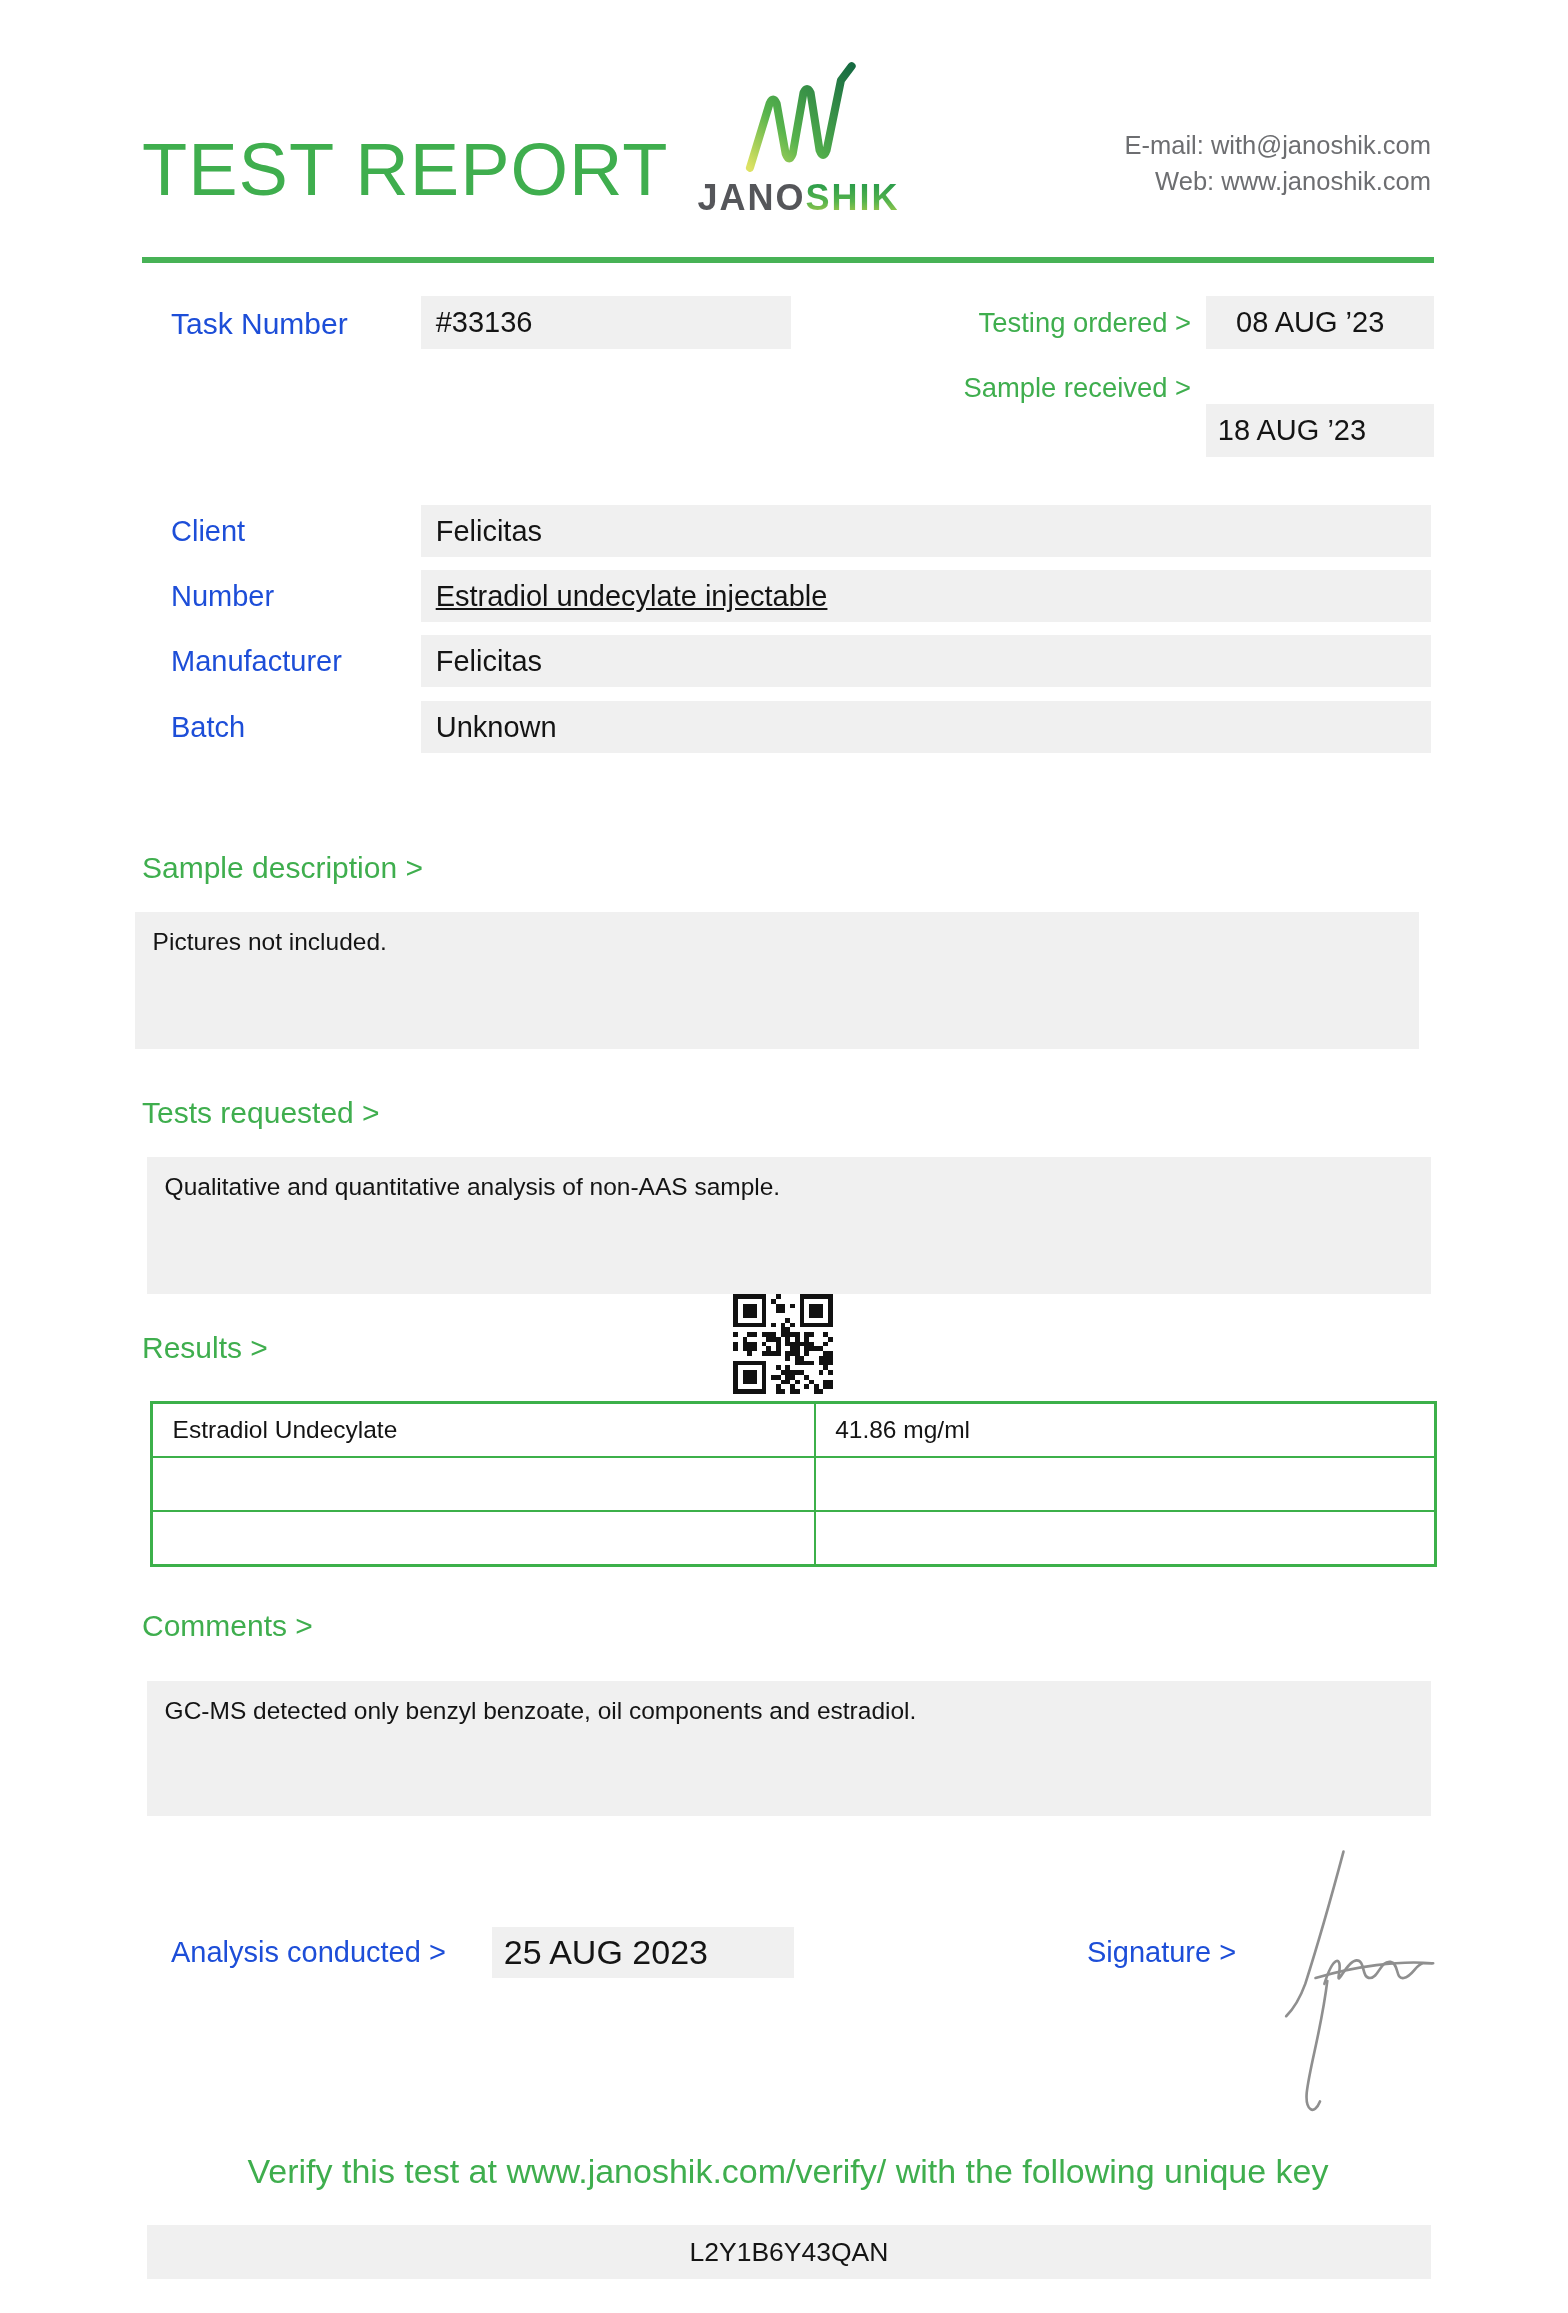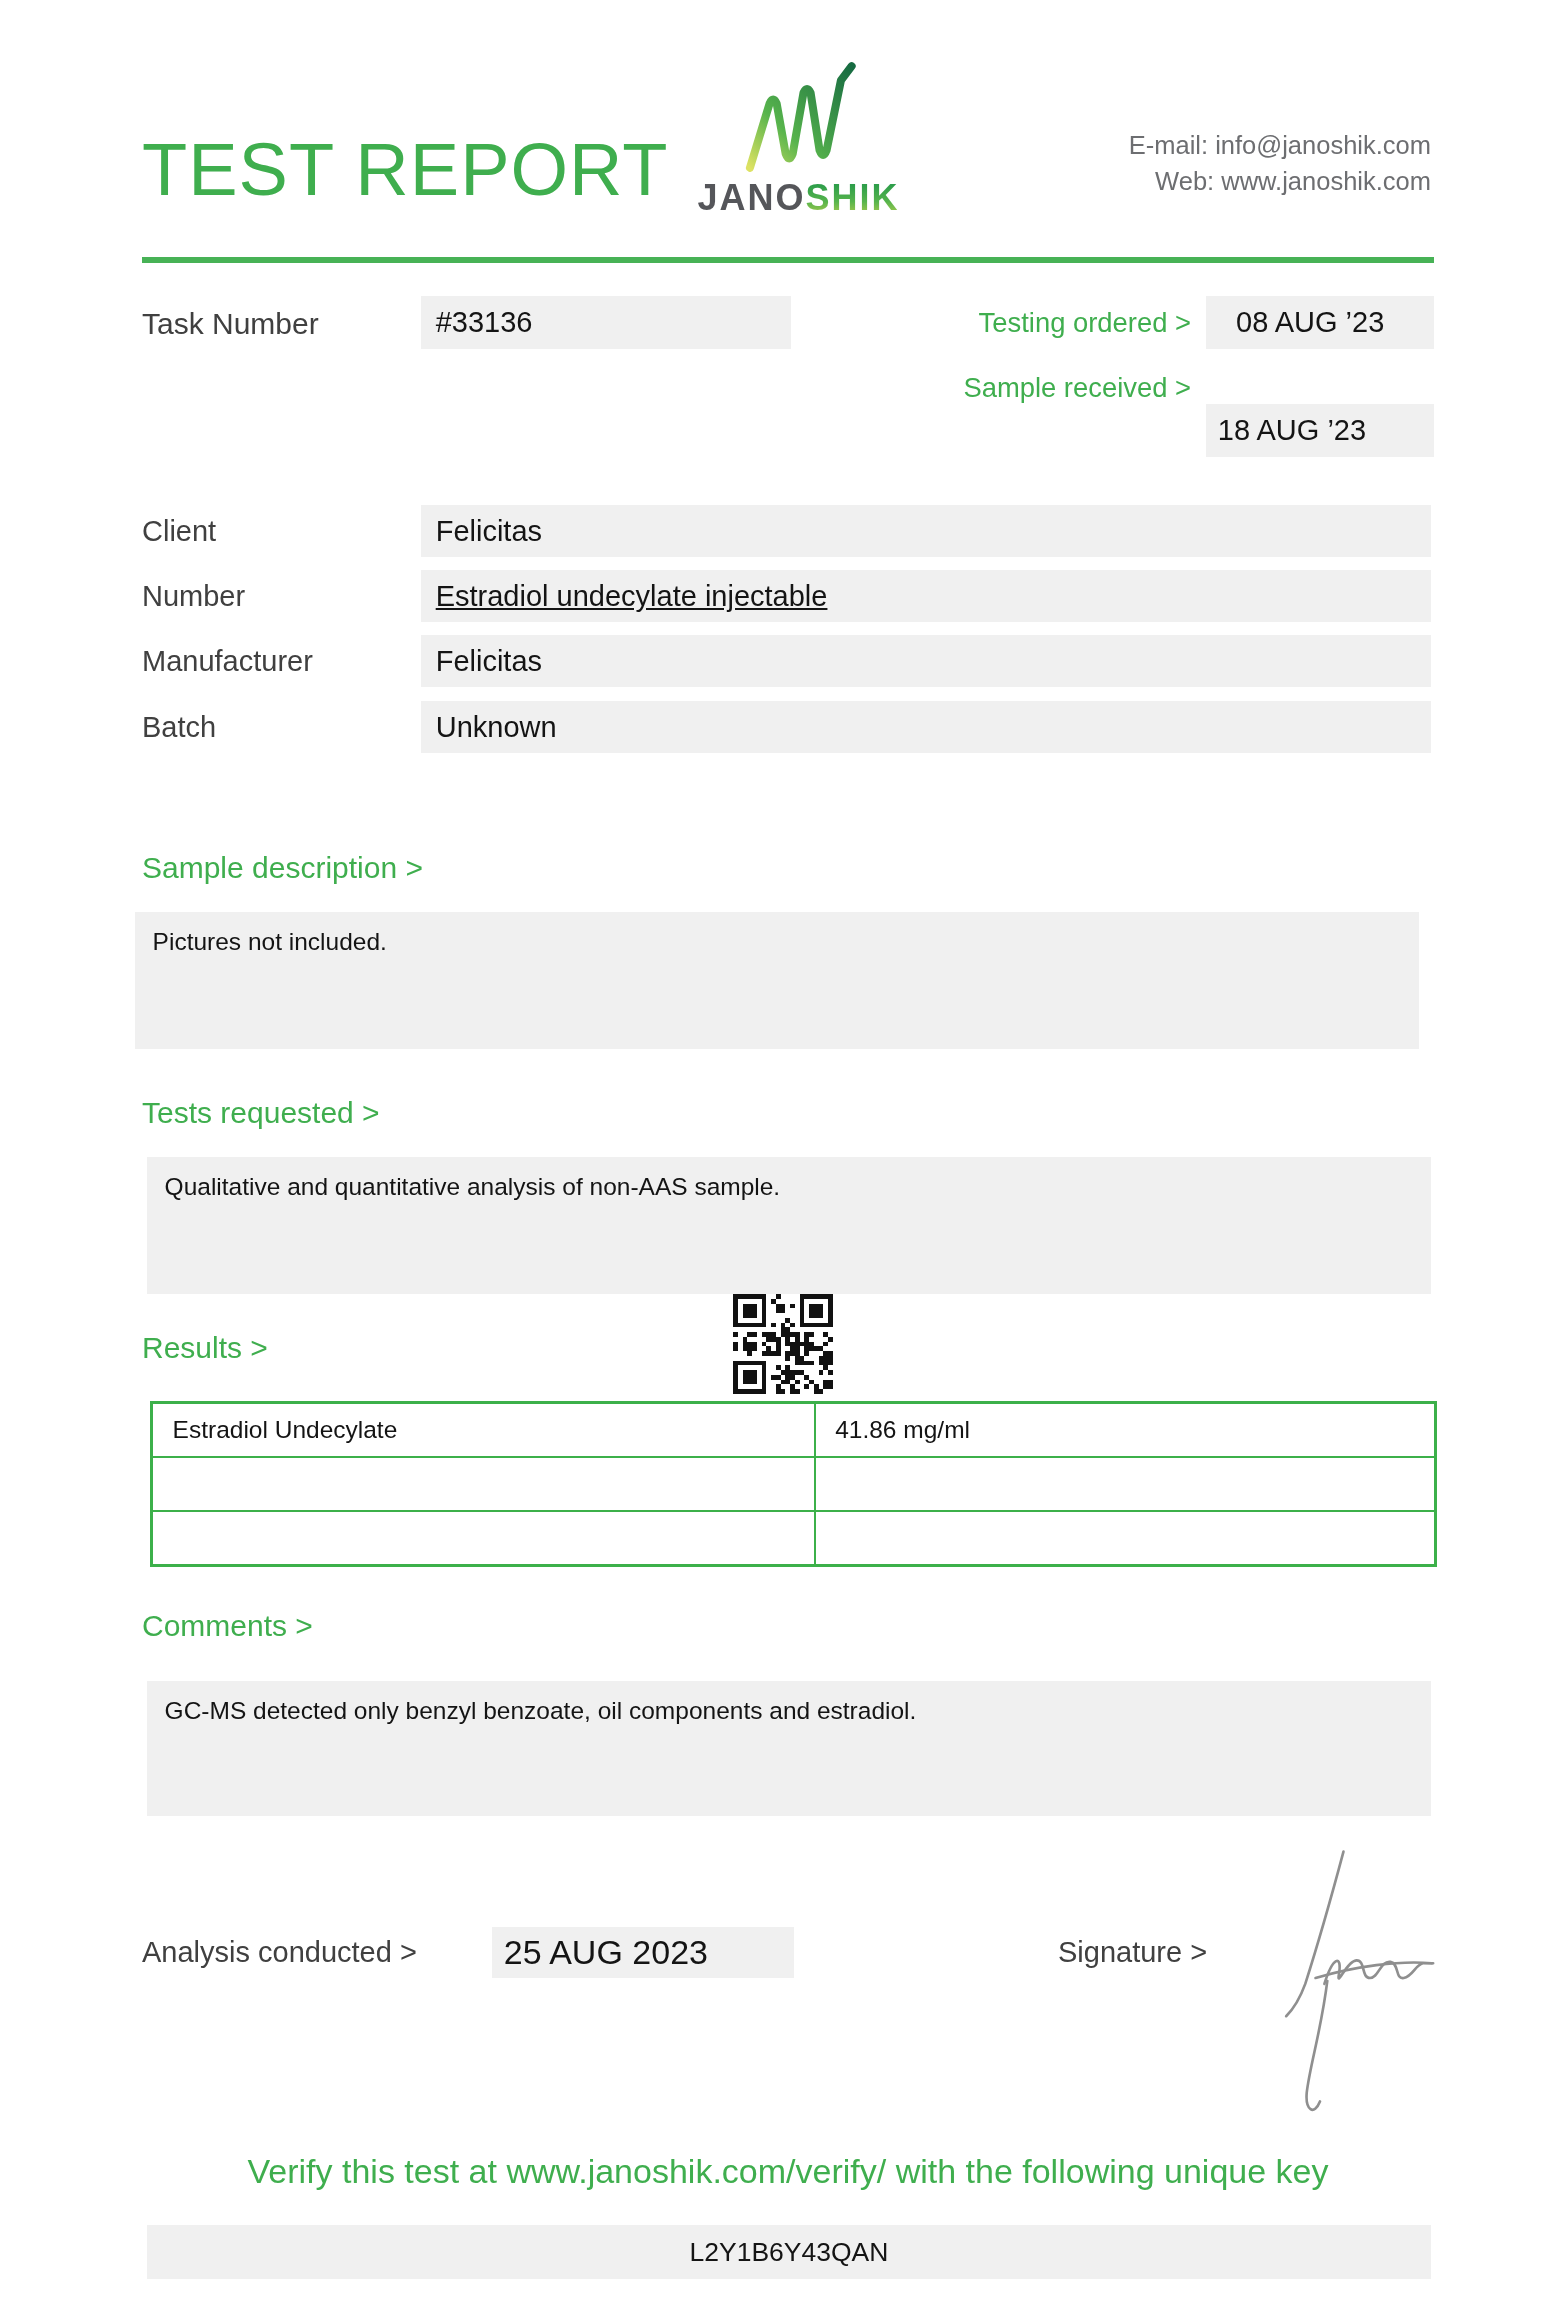--- a/index.html
+++ b/index.html
@@ -4,21 +4,21 @@
 <style>
   html,body{margin:0;padding:0;background:#ffffff;}
   #page{
     position:relative;width:1568px;height:2313px;background:#ffffff;
     font-family:"Liberation Sans",sans-serif;color:#161616;overflow:hidden;
   }
   .abs{position:absolute;}
   .title{font-size:74px;letter-spacing:1px;color:#3fae4e;line-height:76px;white-space:nowrap;}
   .contact{right:137px;text-align:right;color:#6d6e71;font-size:25.5px;line-height:36px;}
   .rule{background:#47b256;height:5.9px;}
-  .lbl{color:#404040;font-size:29px;white-space:nowrap;}
+  .lbl{color:#1d4ed8;font-size:29px;white-space:nowrap;margin-left:29px;}
   .lbl-r{color:#3fae4e;font-size:27.4px;text-align:right;white-space:nowrap;}
   .valbox{background:#f0f0f0;font-size:29px;color:#141414;}
   .valbox .pad{padding-left:14.7px;}
   .secbox{background:#f0f0f0;font-size:24.5px;color:#141414;}
   .secbox .pad{padding:15.7px 0 0 17.6px;}
   .heading{color:#3fae4e;font-size:30px;white-space:nowrap;}
   table.results{border-collapse:collapse;width:1287px;table-layout:fixed;}
   table.results td{
     border:2.9px solid #3cb04a;font-size:24.5px;color:#141414;
     height:52px;padding:0 0 0 19.6px;vertical-align:middle;background:#fff;
@@ -49,21 +49,21 @@
         </linearGradient>
       </defs>
       <path d="M10 122 L32 50 Q36 41 40 50 L50 106 Q54 117 58 106 L70 38 Q74 29 78 38 L88 102 Q92 113 96 102 L112 24 L124 8" fill="none" stroke="url(#lg-icon)" stroke-width="9" stroke-linecap="round" stroke-linejoin="round"></path>
     </svg>
     <div class="logo-word"><span class="logo-gray">JANO</span><span class="logo-green">SHIK</span></div>
   </div>
 
   <div class="abs title" style="left:142px;top:132px;">TEST REPORT</div>
 
   <div class="abs contact" style="top:127px;">
-    <div>E-mail: info@janoshik.com</div>
+    <div>E-mail: with@janoshik.com</div>
     <div>Web: www.janoshik.com</div>
   </div>
 
   <div class="abs rule" style="left:142px;top:257px;width:1292px;"></div>
 
   <div class="abs lbl" style="left:142px;top:307px;font-size:30px;">Task Number</div>
   <div class="abs valbox" style="left:421px;top:296px;width:370px;height:53px;line-height:53px;">
     <div class="pad">#33136</div>
   </div>
 

